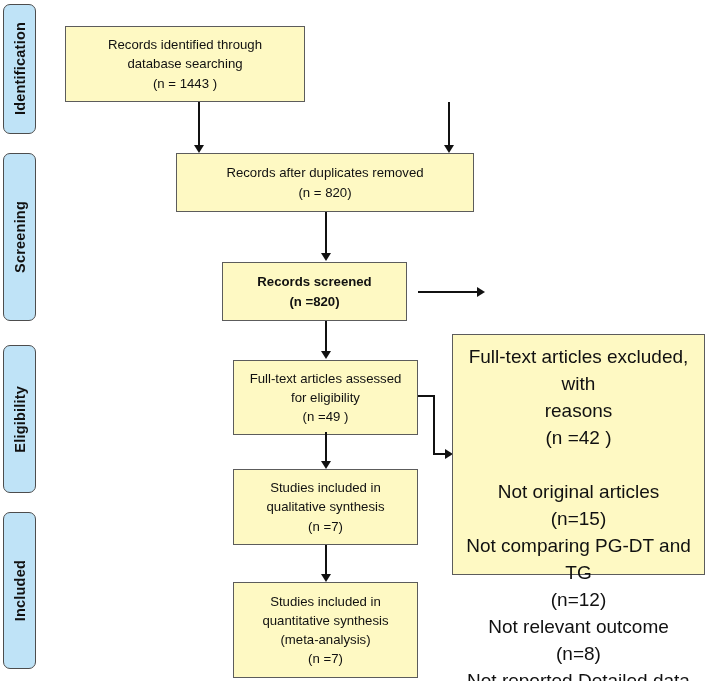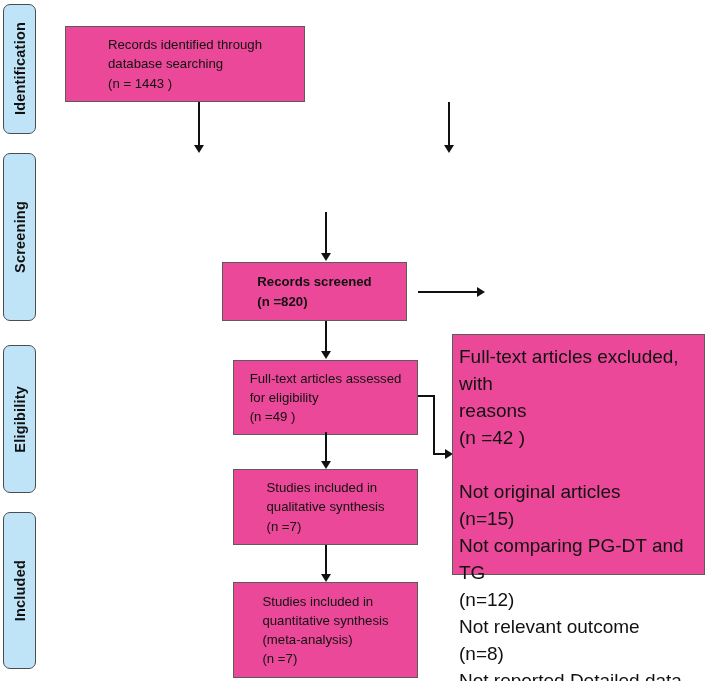--- a/index.html
+++ b/index.html
@@ -42,25 +42,26 @@
     font-size: 14.5px;
     letter-spacing: 0.2px;
     color: #111111;
     white-space: nowrap;
   }
 
   
   .node {
     position: absolute;
     box-sizing: border-box;
-    background: #ec4899;
+    background: #fef9c3;
     border: 1.2px solid #5c5c5c;
     display: flex;
     align-items: center;
     justify-content: center;
+    text-align: center;
   }
   .node .node-text {
     font-size: 13.2px;
     line-height: 1.45;
     color: #111111;
     white-space: pre-line;
     padding: 0 6px;
   }
   .node.reasons {
     align-items: flex-start;
@@ -122,20 +123,24 @@
 (n =  1443 )</span>
   </div>
 
 
   <div class="conn-v" style="left:198px; top:102px; height:44px;"></div>
   <div class="arrow-down" style="left:194px; top:145px;"></div>
 
   <div class="conn-v" style="left:448px; top:102px; height:44px;"></div>
   <div class="arrow-down" style="left:444px; top:145px;"></div>
 
+  <div class="node" style="left:176px; top:153px; width:298px; height:59px;">
+    <span class="node-text">Records after duplicates removed
+(n = 820)</span>
+  </div>
 
   <div class="conn-v" style="left:325px; top:212px; height:42px;"></div>
   <div class="arrow-down" style="left:321px; top:253px;"></div>
 
   <div class="node" style="left:222px; top:262px; width:185px; height:59px;font-weight:bold;">
     <span class="node-text">Records screened
 (n =820)</span>
   </div>
 
   <div class="conn-h" style="left:418px; top:291px; width:60px;"></div>

